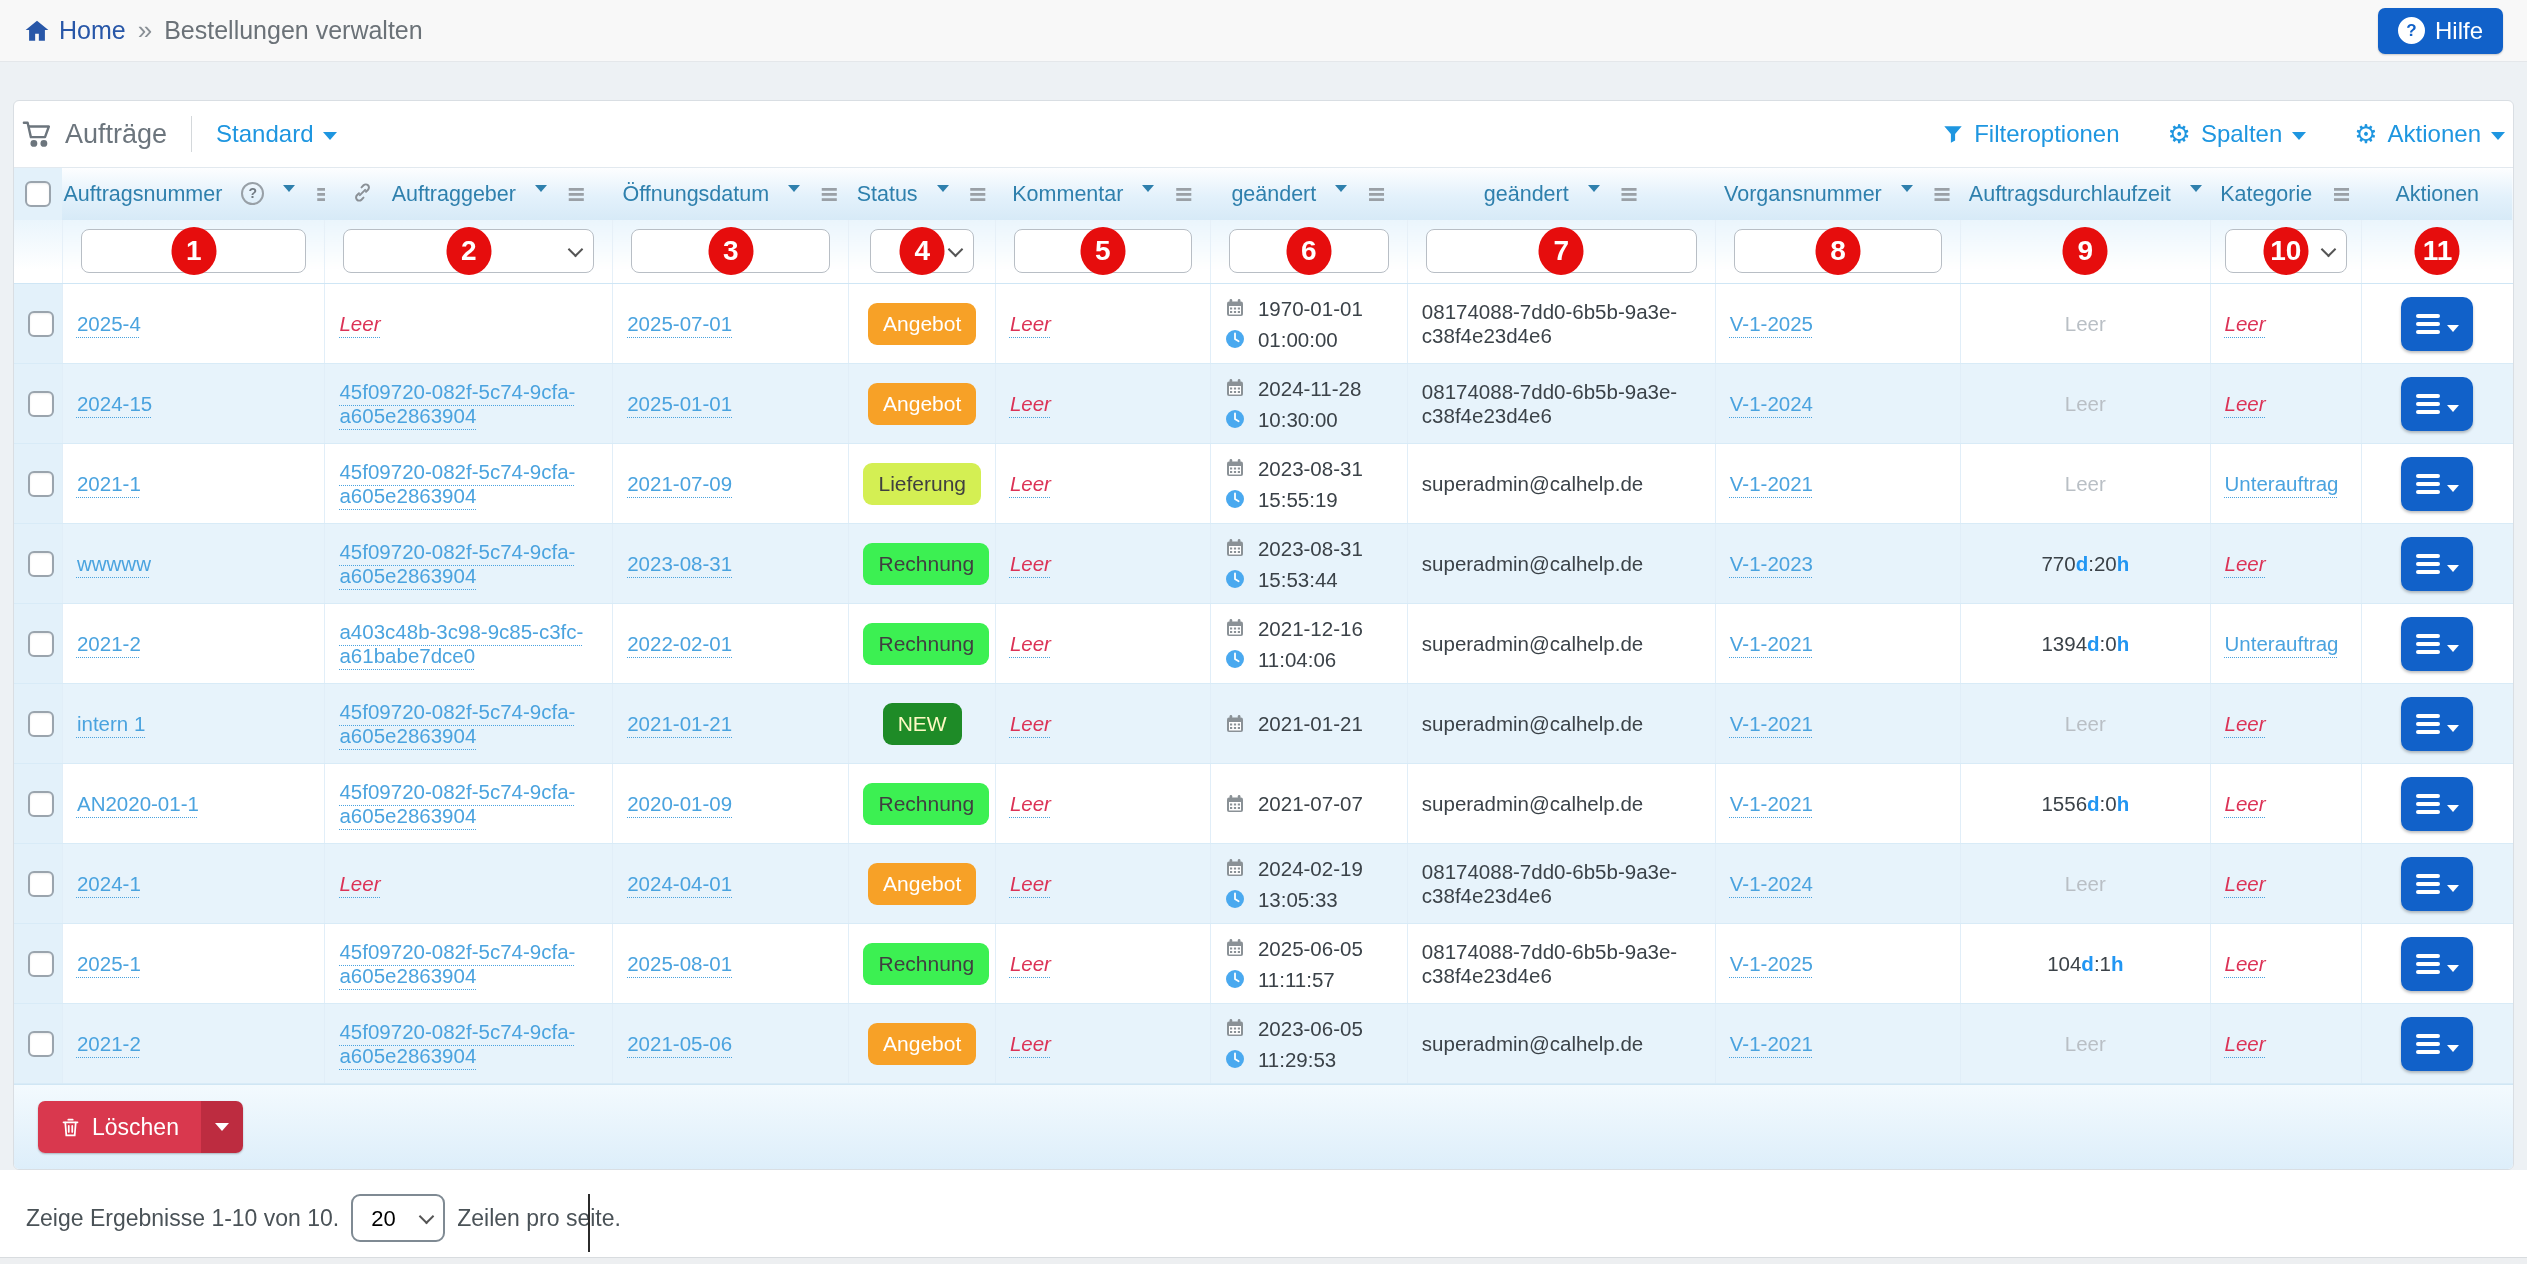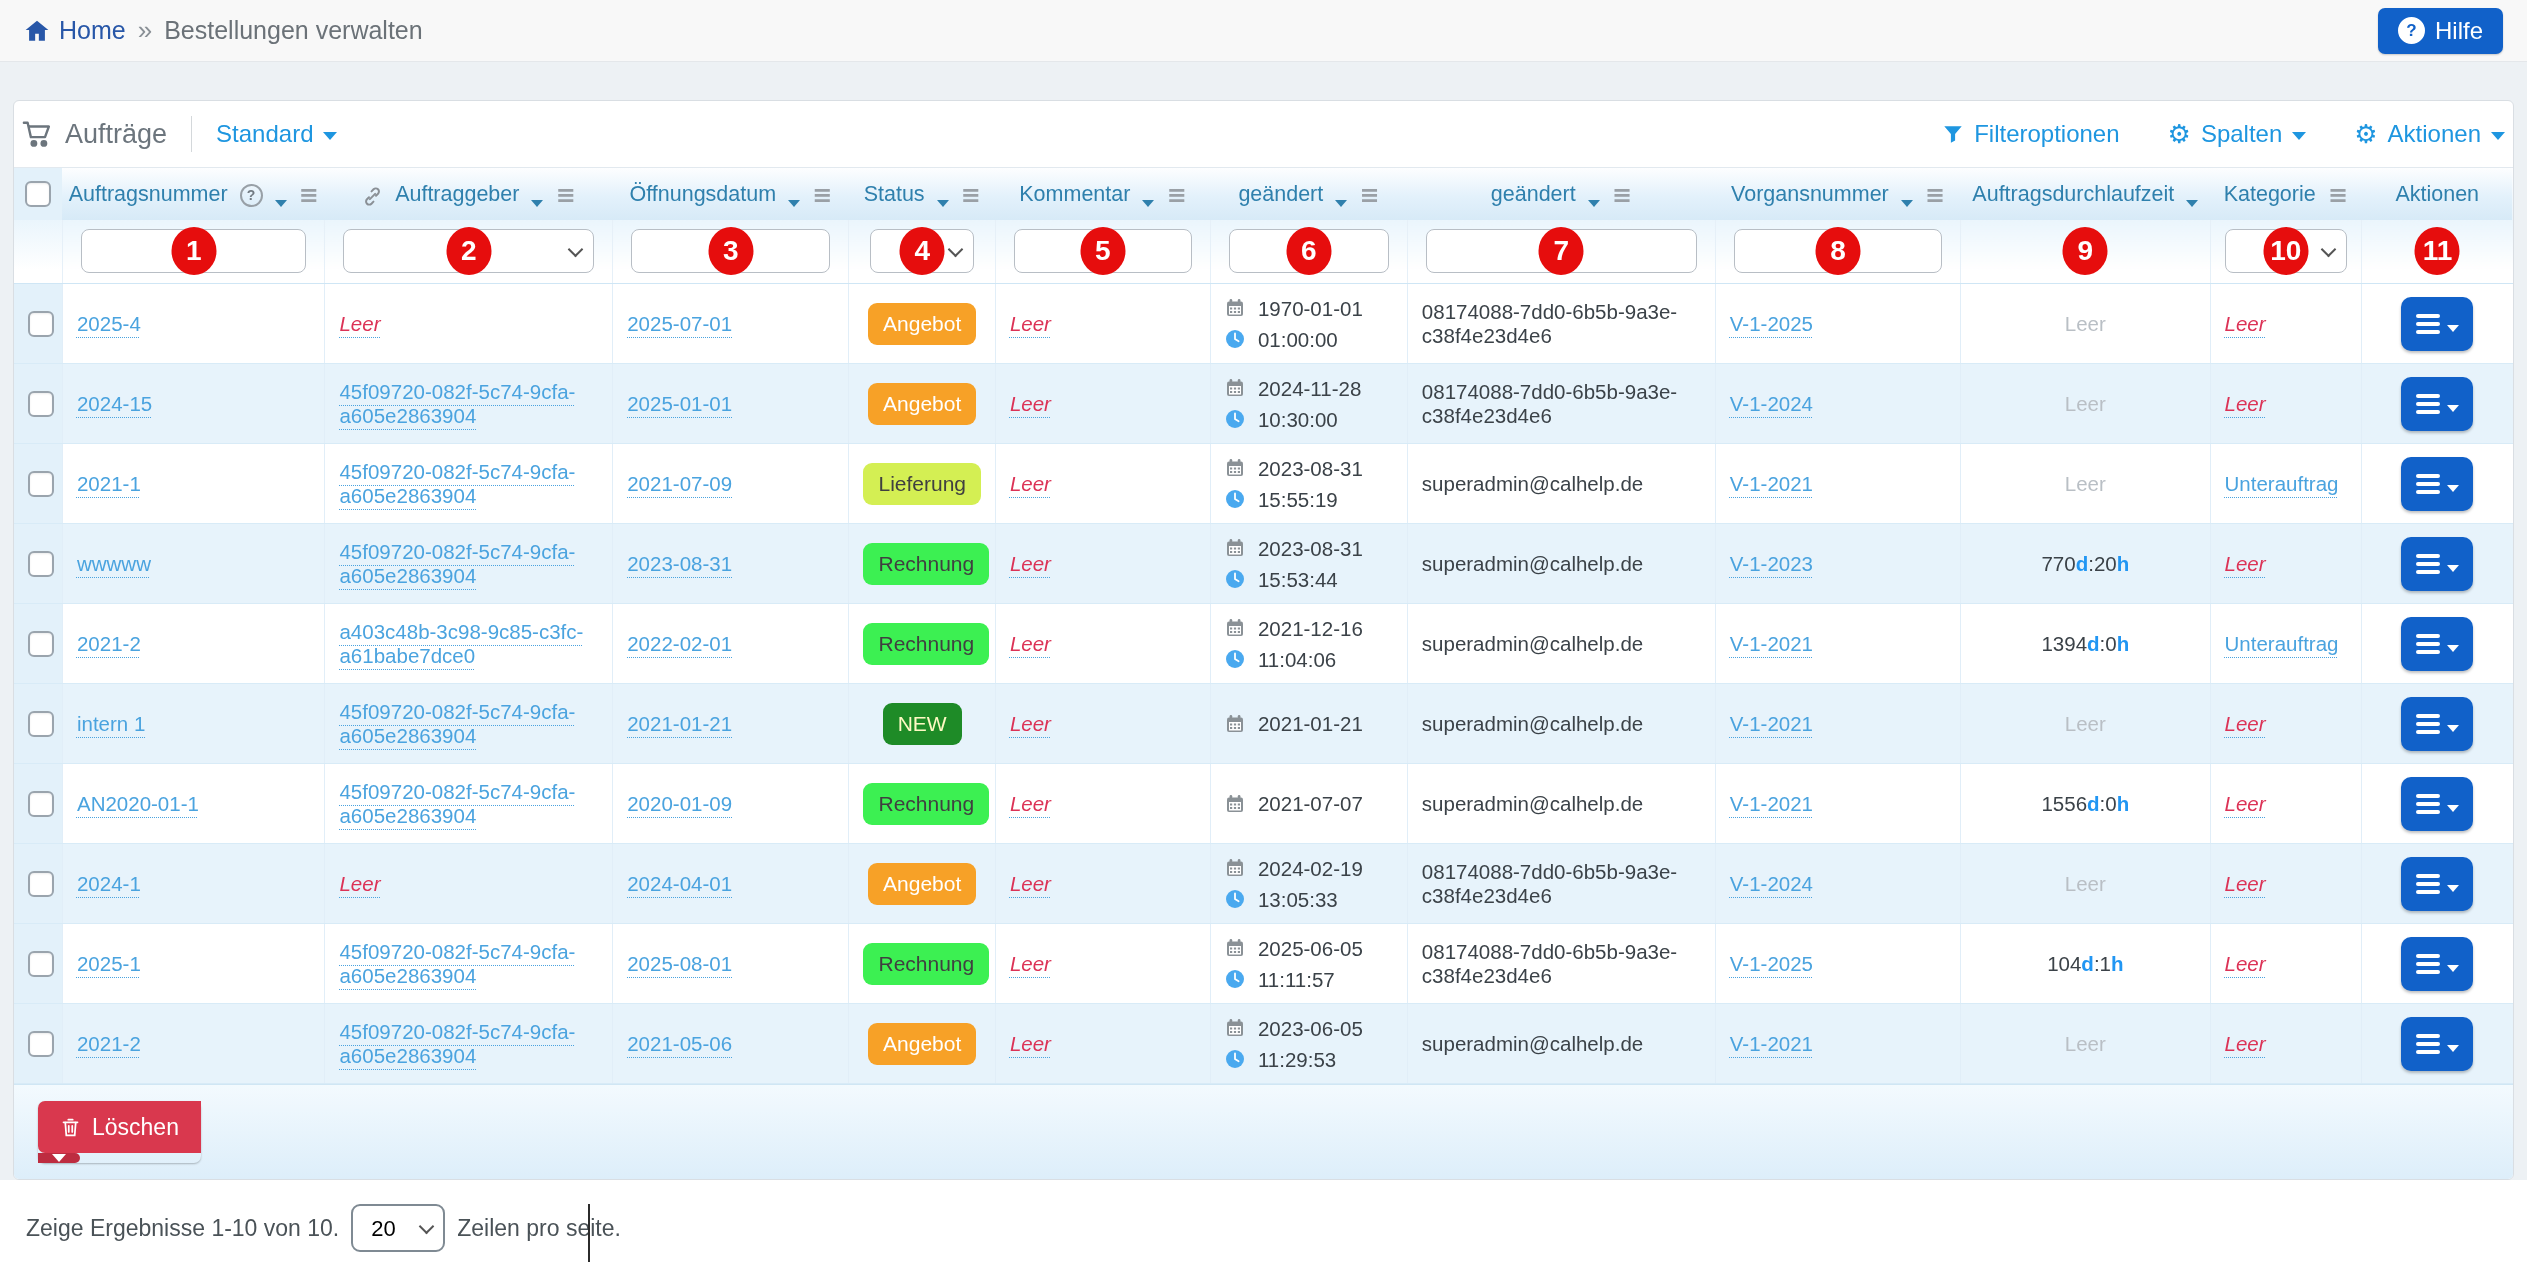--- a/index.html
+++ b/index.html
@@ -33,21 +33,21 @@
   .tool-divider{width:1px;height:36px;background:#d4d8db;margin:0 24px;}
   .tool-link{display:flex;align-items:center;gap:10px;color:var(--accent-blue);font-size:24px;text-decoration:none;cursor:pointer;}
   .tool-right{margin-left:auto;display:flex;align-items:center;gap:48px;}
   .caret-down{width:0;height:0;border-left:7px solid transparent;border-right:7px solid transparent;border-top:8px solid currentColor;display:inline-block;margin-top:3px;}
   .gear-glyph{font-family:"DejaVu Sans",sans-serif;font-size:26px;line-height:1;}
   
   table{width:100%;border-collapse:collapse;table-layout:fixed;font-size:20.5px;}
   thead tr.head-row{background:linear-gradient(180deg,#fdfeff 0%,#e3f1fb 55%,#d7eaf7 100%);}
   thead tr.head-row th{height:52px;color:var(--header-text);font-weight:400;font-size:21.5px;text-align:center;
     border-top:1px solid #e2e9ef;cursor:pointer;white-space:nowrap;overflow:hidden;}
-  .th-inner{display:inline-flex;align-items:flex-end;gap:12px;vertical-align:middle;}
+  .th-inner{display:inline-flex;align-items:flex-start;gap:19px;vertical-align:middle;}
   .sort-caret{width:0;height:0;border-left:6px solid transparent;border-right:6px solid transparent;border-top:7px solid #2f80ad;display:inline-block;margin-top:3px;}
   .grip-icon{color:#9aa0a6;font-weight:bold;font-size:24px;line-height:1;font-family:"DejaVu Sans",sans-serif;}
   .help-icon{width:23px;height:23px;border:2px solid #98a0a7;border-radius:50%;display:inline-flex;align-items:center;justify-content:center;
     font-size:14px;font-weight:bold;color:#717a82;}
   tr.filter-row th{height:64px;background:linear-gradient(180deg,#eaf5fc 0%,#ffffff 80%);border-bottom:1px solid #cfe6f5;position:relative;border-left:1px solid #e6f0f8;}
   tr.filter-row th:first-child{border-left:none;}
   .filter-box{position:relative;display:block;margin:0 auto;width:calc(100% - 34px);height:44px;}
   .fcol-status .filter-box{width:104px;}
   .fcol-kategorie .filter-box{width:122px;}
   .filter-input,.filter-select{width:100%;height:44px;border:1.5px solid #b8bec5;border-radius:8px;background:#fff;
@@ -73,21 +73,21 @@
   .badge-new{background:var(--badge-new);color:#fef9c3;}
   .date-line,.time-line{display:flex;align-items:center;gap:13px;line-height:31px;}
   .duration b{color:#2196f3;font-weight:600;font-style:normal;}
   .action-btn{width:72px;height:54px;border:none;border-radius:10px;background:var(--primary-blue);display:inline-flex;align-items:center;
     justify-content:center;gap:7px;cursor:pointer;box-shadow:0 2px 3px rgba(0,0,0,.25);}
   .ham{display:flex;flex-direction:column;gap:4px;}
   .ham i{display:block;width:24px;height:4px;background:#fff;border-radius:2px;}
   .mini-caret{width:0;height:0;border-left:6px solid transparent;border-right:6px solid transparent;border-top:7px solid #fff;margin-top:10px;}
   
   .table-footer{padding:16px 24px;background:linear-gradient(180deg,#f3fafe 0%,#ddeefa 100%);border-top:1px solid #d0e6f4;}
-  .split-btn{display:inline-flex;box-shadow:0 1px 2px rgba(0,0,0,.25);border-radius:7px;flex-direction:column;}
+  .split-btn{display:inline-flex;box-shadow:0 1px 2px rgba(0,0,0,.25);border-radius:7px;}
   .split-main{display:flex;align-items:center;gap:11px;background:var(--delete-red);color:#fff;border:none;height:52px;padding:0 22px;
     font-size:23px;border-radius:7px 0 0 7px;cursor:pointer;font-family:inherit;}
   .split-caret{width:42px;background:var(--delete-red-dark);border:none;border-radius:0 7px 7px 0;display:flex;align-items:center;justify-content:center;cursor:pointer;}
   .split-caret span{width:0;height:0;border-left:7px solid transparent;border-right:7px solid transparent;border-top:8px solid #fff;}
   
   .page-footer{position:relative;background:#fff;height:96px;padding:0 26px;display:flex;align-items:center;gap:12px;font-size:23px;color:#4a5257;}
   .page-size-wrap{position:relative;display:inline-block;}
   .page-size{appearance:none;-webkit-appearance:none;width:94px;height:48px;border:2px solid #7f8a93;border-radius:9px;background:#fff;
     font-size:22px;padding:0 30px 0 18px;font-family:inherit;}
   .page-size-wrap .select-caret{top:17px;}

